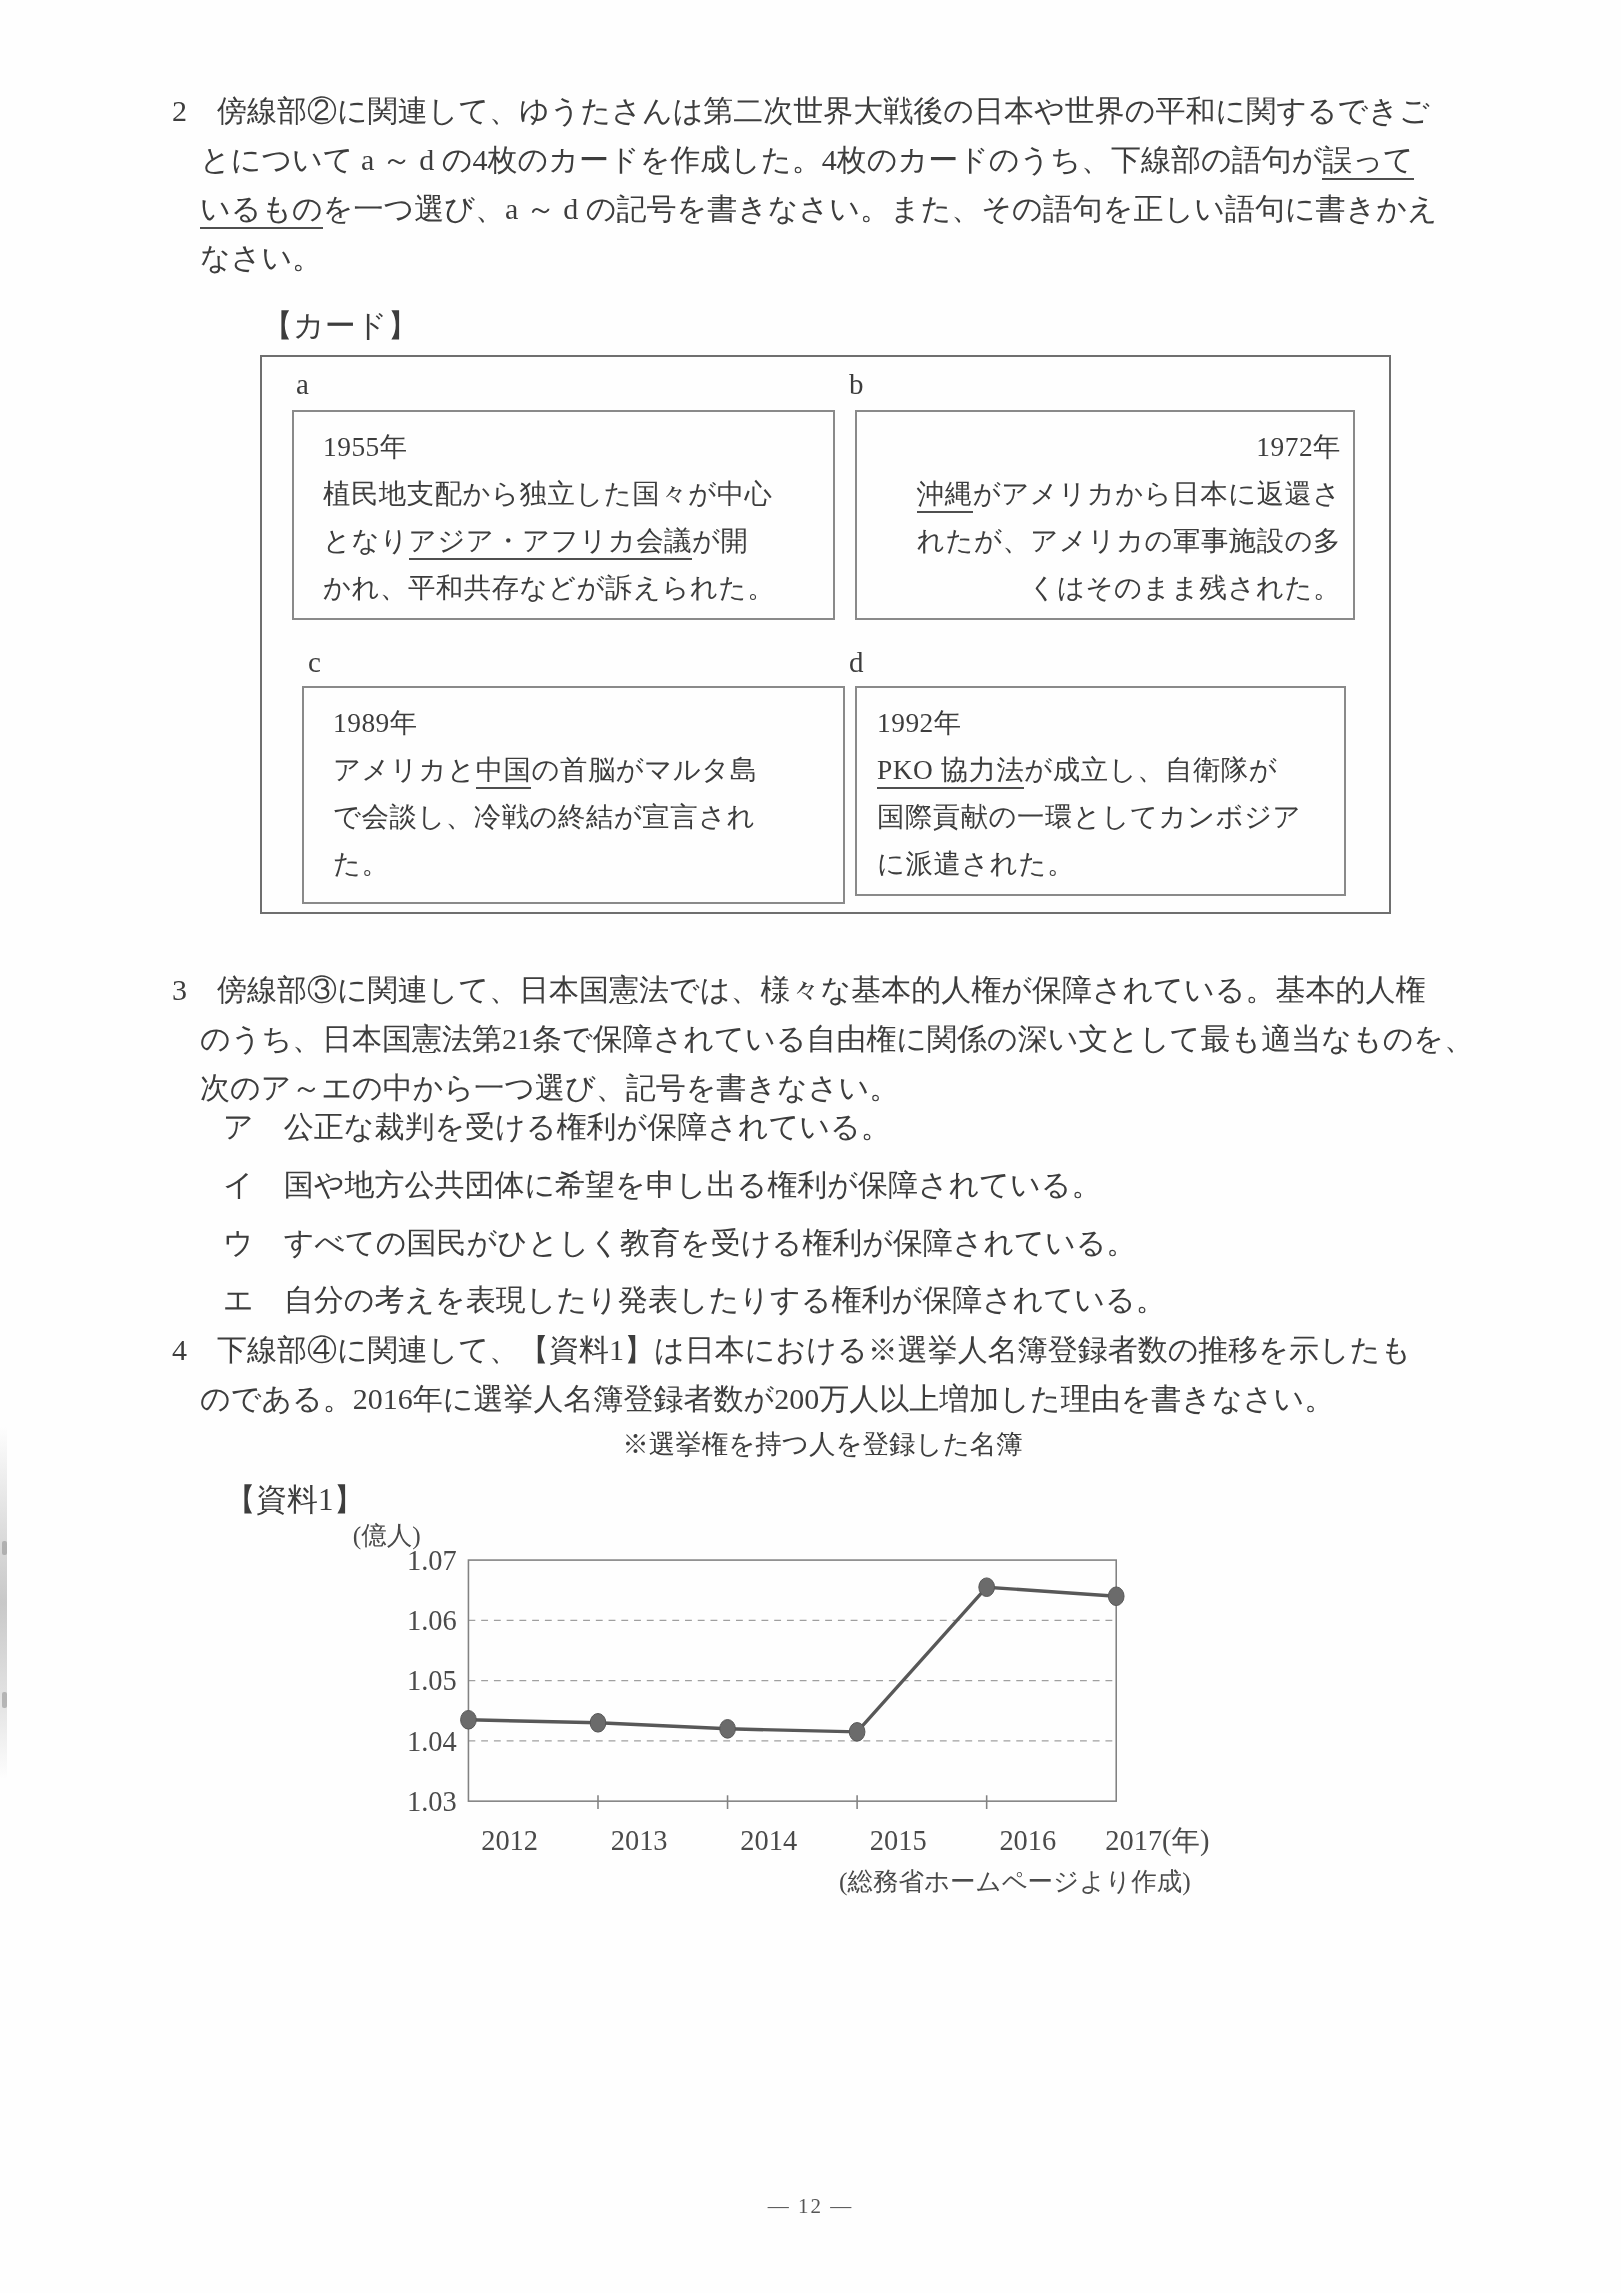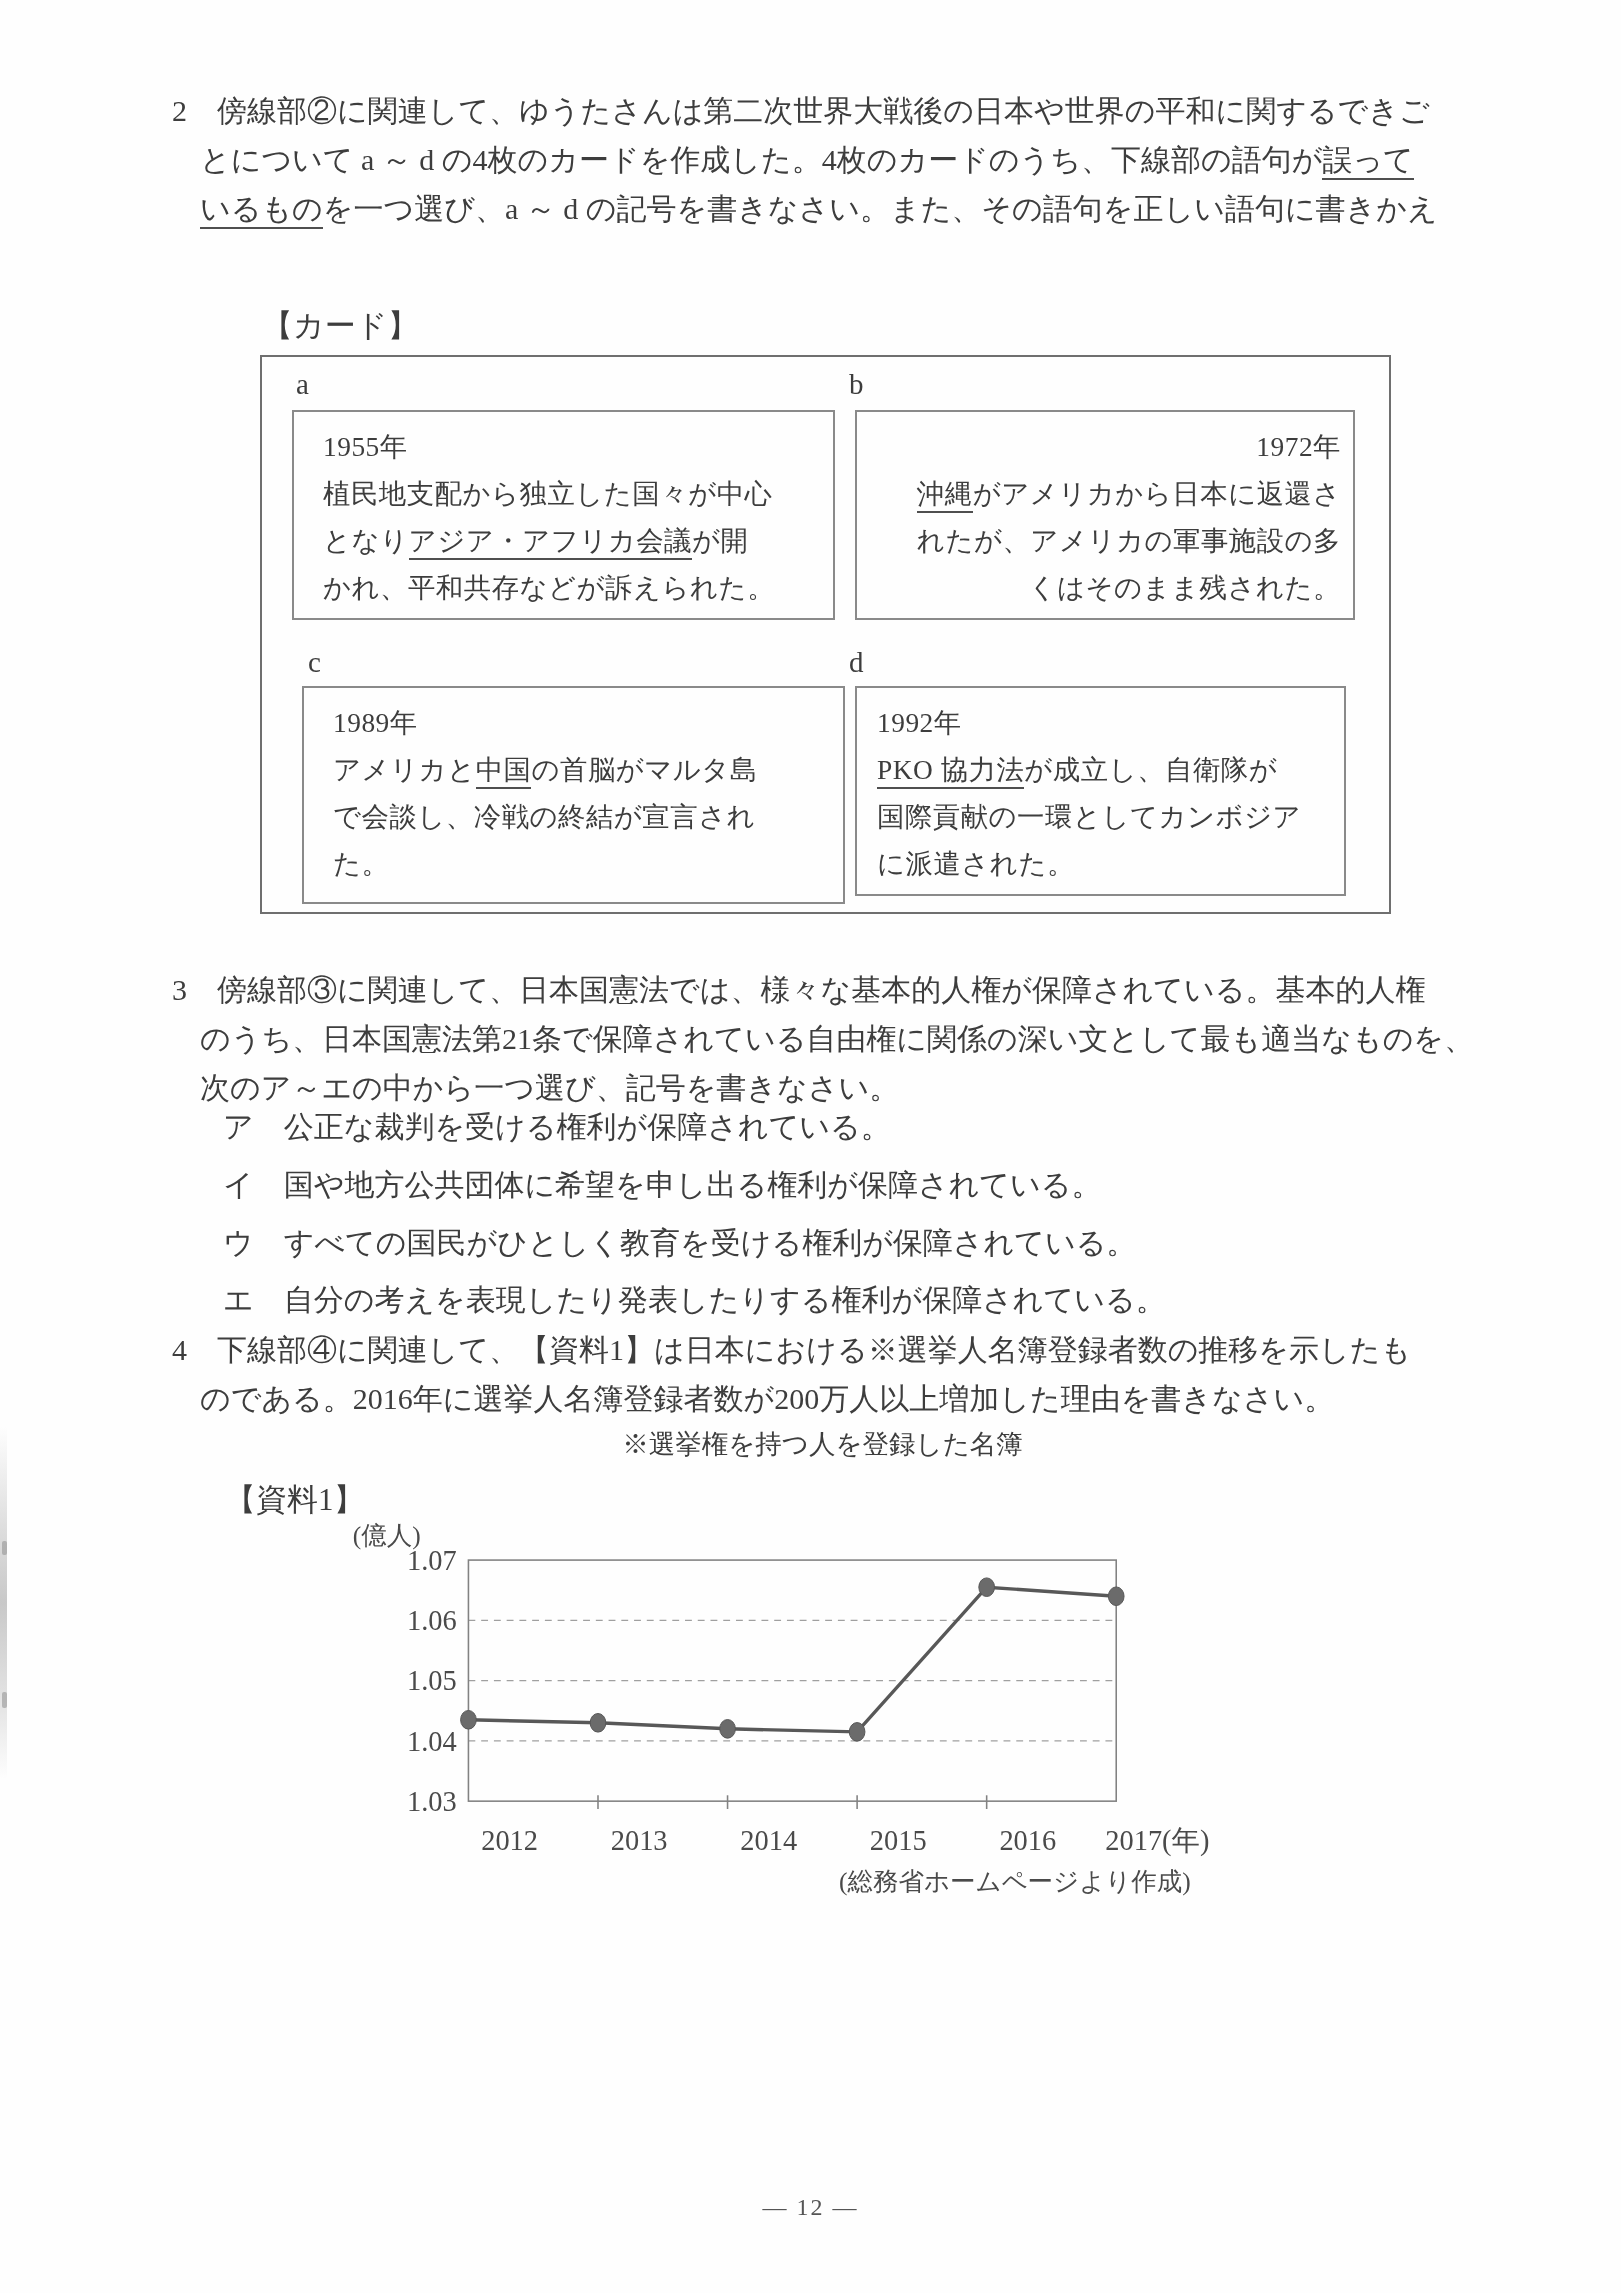--- a/index.html
+++ b/index.html
@@ -14,21 +14,21 @@
   .qline{white-space:nowrap;}
   .indent{margin-left:28px;font-family:Liberation Serif, serif;}
   .ul{border-bottom:2.5px solid #4f4f4f;padding-bottom:2px;}
   .sec-title{font-size:31px;line-height:43px;}
   .outer-box{border:2px solid #6f6f6f;background:transparent;}
   .card-letter{font-size:29px;line-height:35px;}
   .card-box{border:2px solid #8a8a8a;padding:11.8px 11.8px 0 29px;font-size:27.4px;line-height:47px;letter-spacing:0.5px;}
   .card-box .tline{white-space:nowrap;}
   .opts .qline{margin-bottom:8.8px;}
   .footnote{font-size:26.5px;text-align:center;}
-  .pagenum{font-size:24px;color:#555;text-align:center;letter-spacing:2px;}
+  .pagenum{font-size:21px;color:#555;text-align:center;letter-spacing:2px;}
   
   .cunit{font-size:26px;fill:#4a4a4a;}
   .cytick{font-size:29px;fill:#4a4a4a;}
   .cxtick{font-size:29px;fill:#4a4a4a;}
   .csrc{font-size:26px;fill:#4a4a4a;}
   .cgrid{stroke:#a0a0a0;stroke-width:1.4;stroke-dasharray:7 6;}
   .cbox{fill:none;stroke:#828282;stroke-width:1.6;}
   .ctick{stroke:#828282;stroke-width:1.6;}
   .cline{fill:none;stroke:#585858;stroke-width:3.5;}
   .cdot{fill:#6b6b6b;stroke:#565656;stroke-width:1;}
@@ -41,20 +41,21 @@
 </style>
 </head>
 <body>
 
 <div class="page">
 
   <div class="abs qblock" style="left:172px;top:86px;">
     <div class="qline"><span>2　傍線部②に関連して、ゆうたさんは第二次世界大戦後の日本や世界の平和に関するできご</span></div>
     <div class="qline indent"><span>とについて a ～ d の4枚のカードを作成した。4枚のカードのうち、下線部の語句が</span><span class="ul">誤って</span></div>
     <div class="qline indent"><span class="ul">いるもの</span><span>を一つ選び、a ～ d の記号を書きなさい。また、その語句を正しい語句に書きかえ</span></div>
+    <div class="qline indent"><span>なさい。</span></div>
   </div>
 
   <div class="abs sec-title" style="left:218px;top:304px;margin-left:44px;">【カード】</div>
 
   <div class="abs outer-box" style="left:260px;top:355px;width:1127px;height:555px;"></div>
 
   <div class="abs card-letter" style="left:296px;top:367px;">a</div>
   <div class="abs card-box" style="left:292px;top:410px;width:498px;height:194px;">
     <div class="tline">1955年</div>
     <div>

